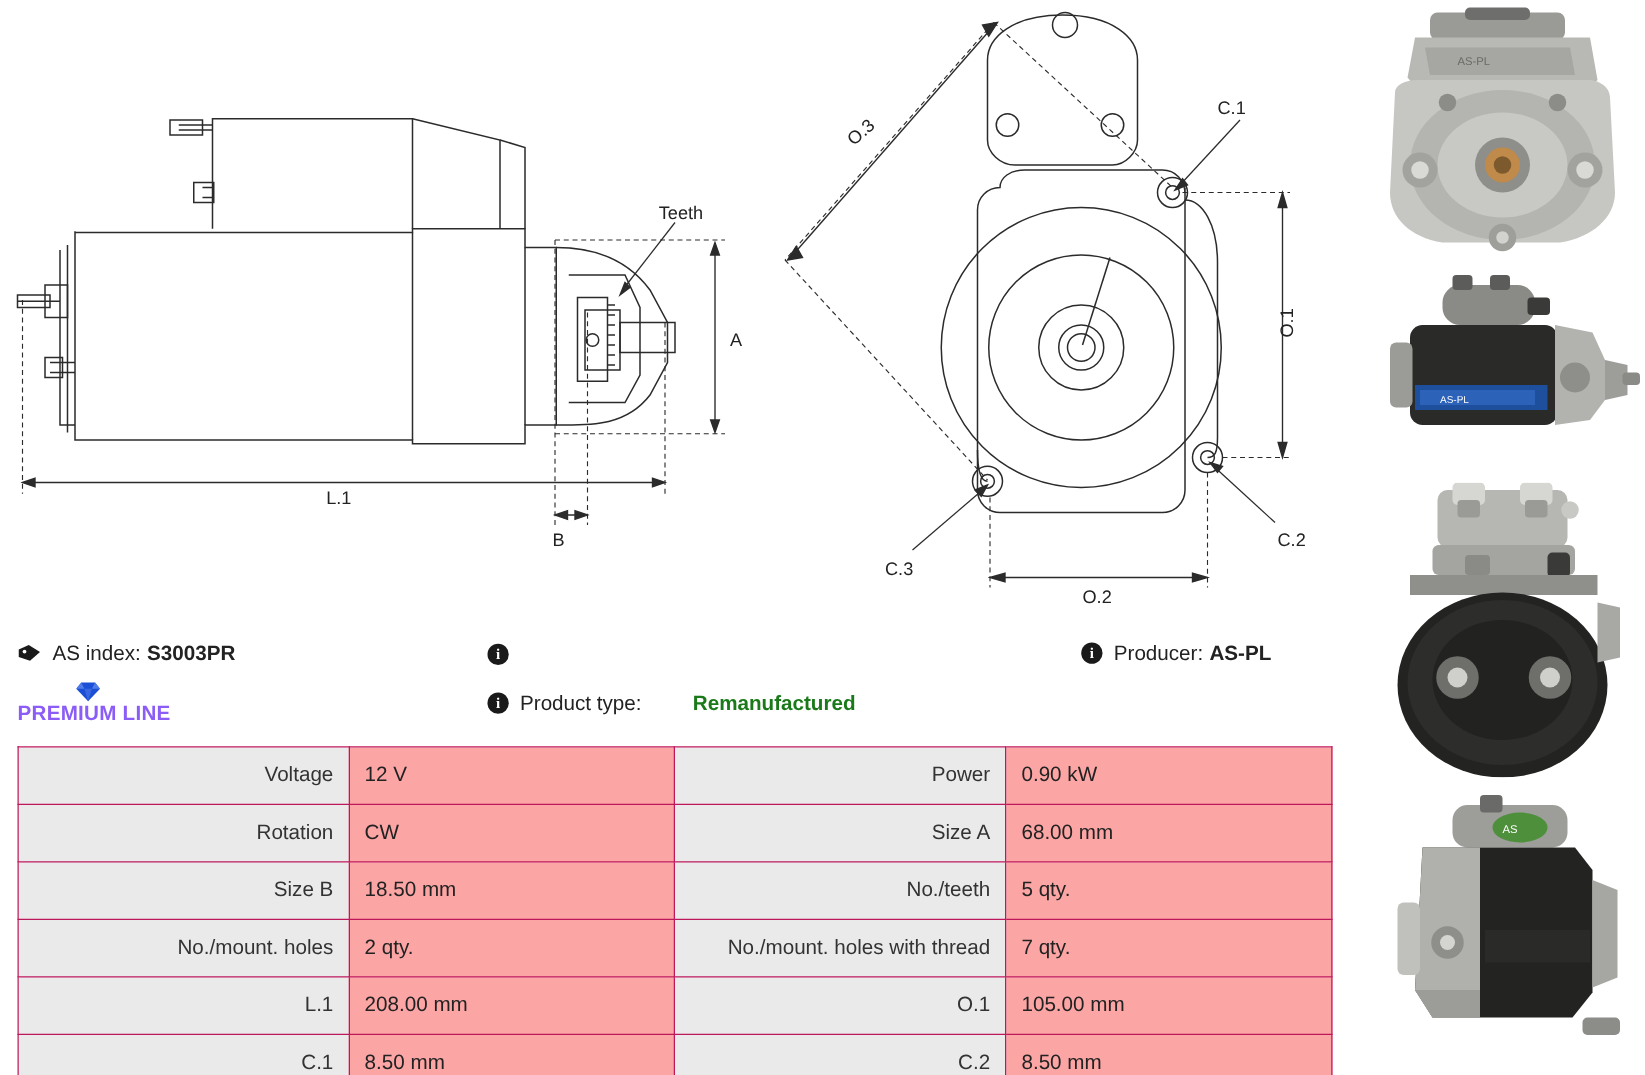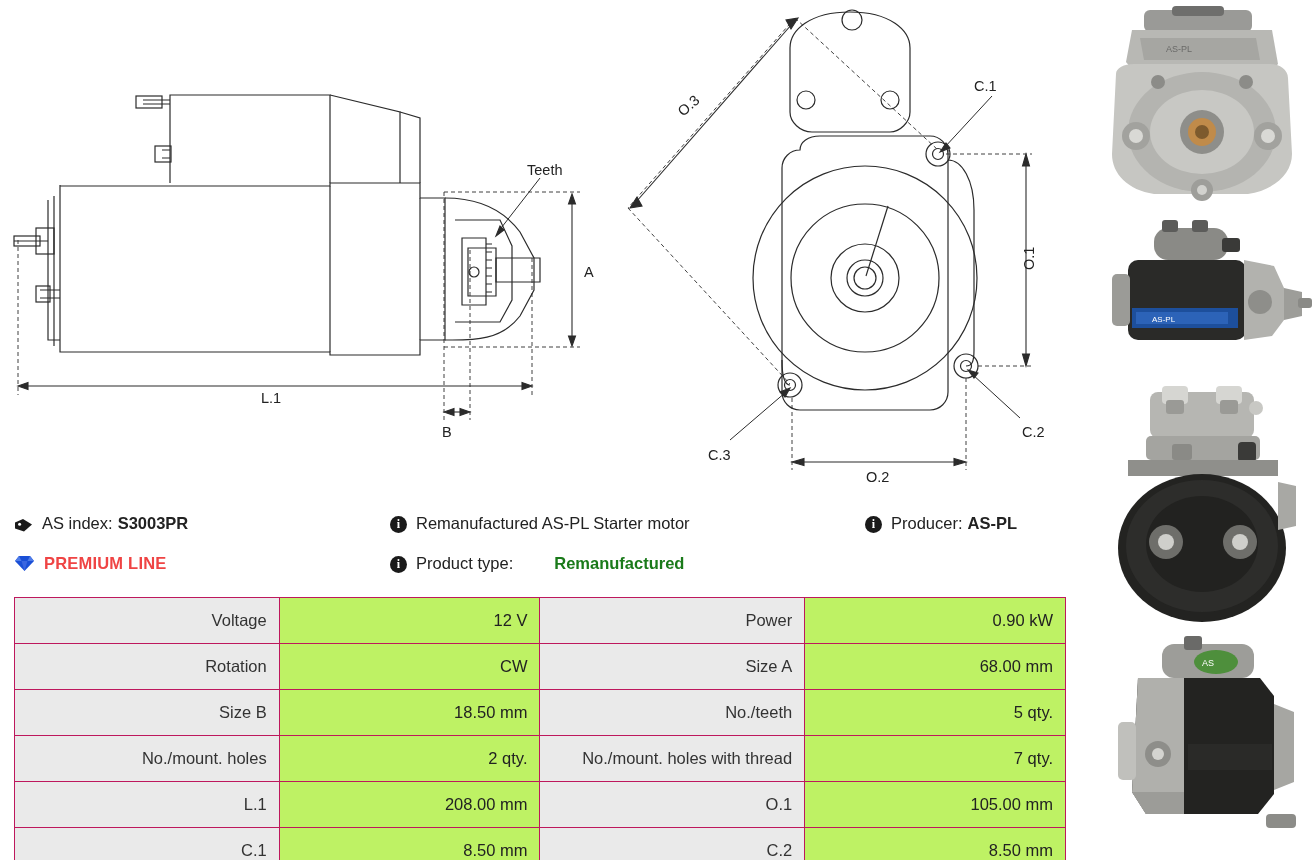--- a/index.html
+++ b/index.html
@@ -45,21 +45,21 @@
     width: 1080px;
     height: 34px;
     display: flex;
     align-items: center;
   }
   .info-row.r1 { top: 8px; }
   .info-row.r2 { top: 48px; }
 
   .info-cell {
     display: flex;
-    align-items: flex-end;
+    align-items: flex-start;
     font-size: 16.5px;
     color: #222;
   }
   .info-cell.c1 { width: 390px; padding-left: 14px; box-sizing: border-box; }
   .info-cell.c2 { width: 475px; }
   .info-cell.c3 { width: 215px; }
 
   .tag-icon {
     display: inline-block;
     margin-right: 9px;
@@ -80,26 +80,27 @@
     line-height: 17px;
     text-align: center;
     margin-right: 9px;
     font-family: "Liberation Serif", serif;
   }
   .bold { font-weight: bold; }
   .green { color: #1a7a1a; font-weight: bold; margin-left: 36px; }
   .label-text { margin-right: 5px; }
 
   .premium {
-    color: #ef4444;
+    color: #8b5cf6;
     font-weight: bold;
     font-size: 16.5px;
     letter-spacing: 0.2px;
     display: flex;
     align-items: center;
+    flex-direction: column;
   }
   .diamond-icon {
     margin-right: 9px;
     display: inline-block;
     width: 21px;
     height: 17px;
   }
 
   
   .spec-table {
@@ -116,22 +117,21 @@
     padding: 4px 12px;
     vertical-align: middle;
   }
   .spec-table td.k {
     background: #eaeaea;
     text-align: right;
     color: #333;
     width: 263px;
   }
   .spec-table td.v {
-    background: #bef264;
-    text-align: right;
+    background: #fca5a5;
     color: #222;
     width: 263px;
   }
 
   
   .photos {
     position: absolute;
     left: 1088px;
     top: 0;
     width: 228px;
@@ -302,21 +302,20 @@
           <svg width="19" height="16" viewBox="0 0 19 16">
             <path d="M1 4.5 L9 1 L18 6.5 L10 13.5 L1 10.5 Z" fill="#1a1a1a"></path>
             <circle cx="5.6" cy="6.2" r="1.5" fill="#ffffff"></circle>
           </svg>
         </span>
         <span class="label-text">AS index:</span>
         <span class="bold">S3003PR</span>
       </div>
       <div class="info-cell c2">
         <span class="info-icon">i</span>
-        <span>Remanufactured AS-PL Starter motor</span>
       </div>
       <div class="info-cell c3">
         <span class="info-icon">i</span>
         <span class="label-text">Producer:</span>
         <span class="bold">AS-PL</span>
       </div>
     </div>
 
     <div class="info-row r2">
       <div class="info-cell c1">

